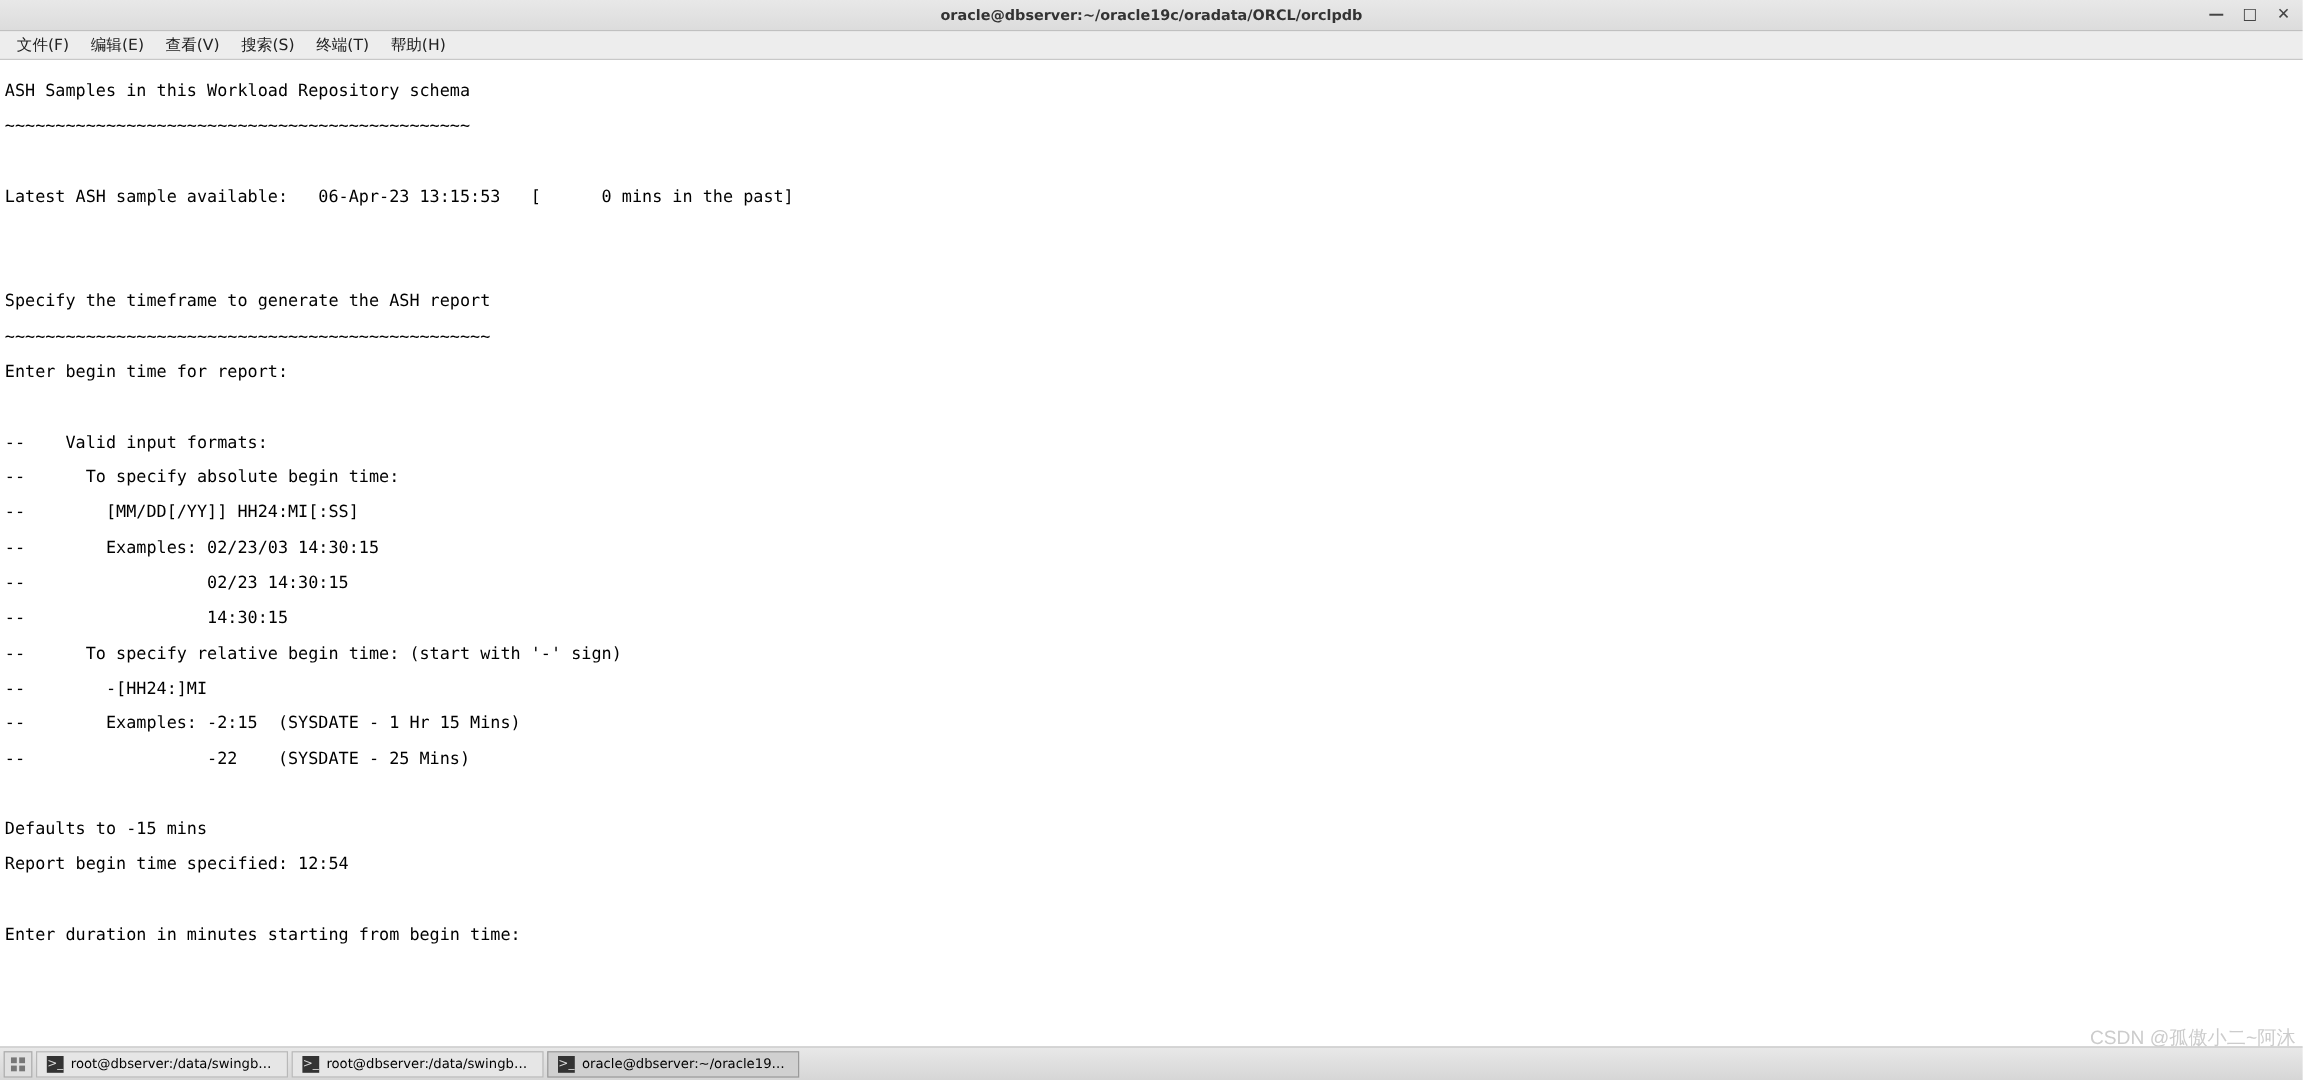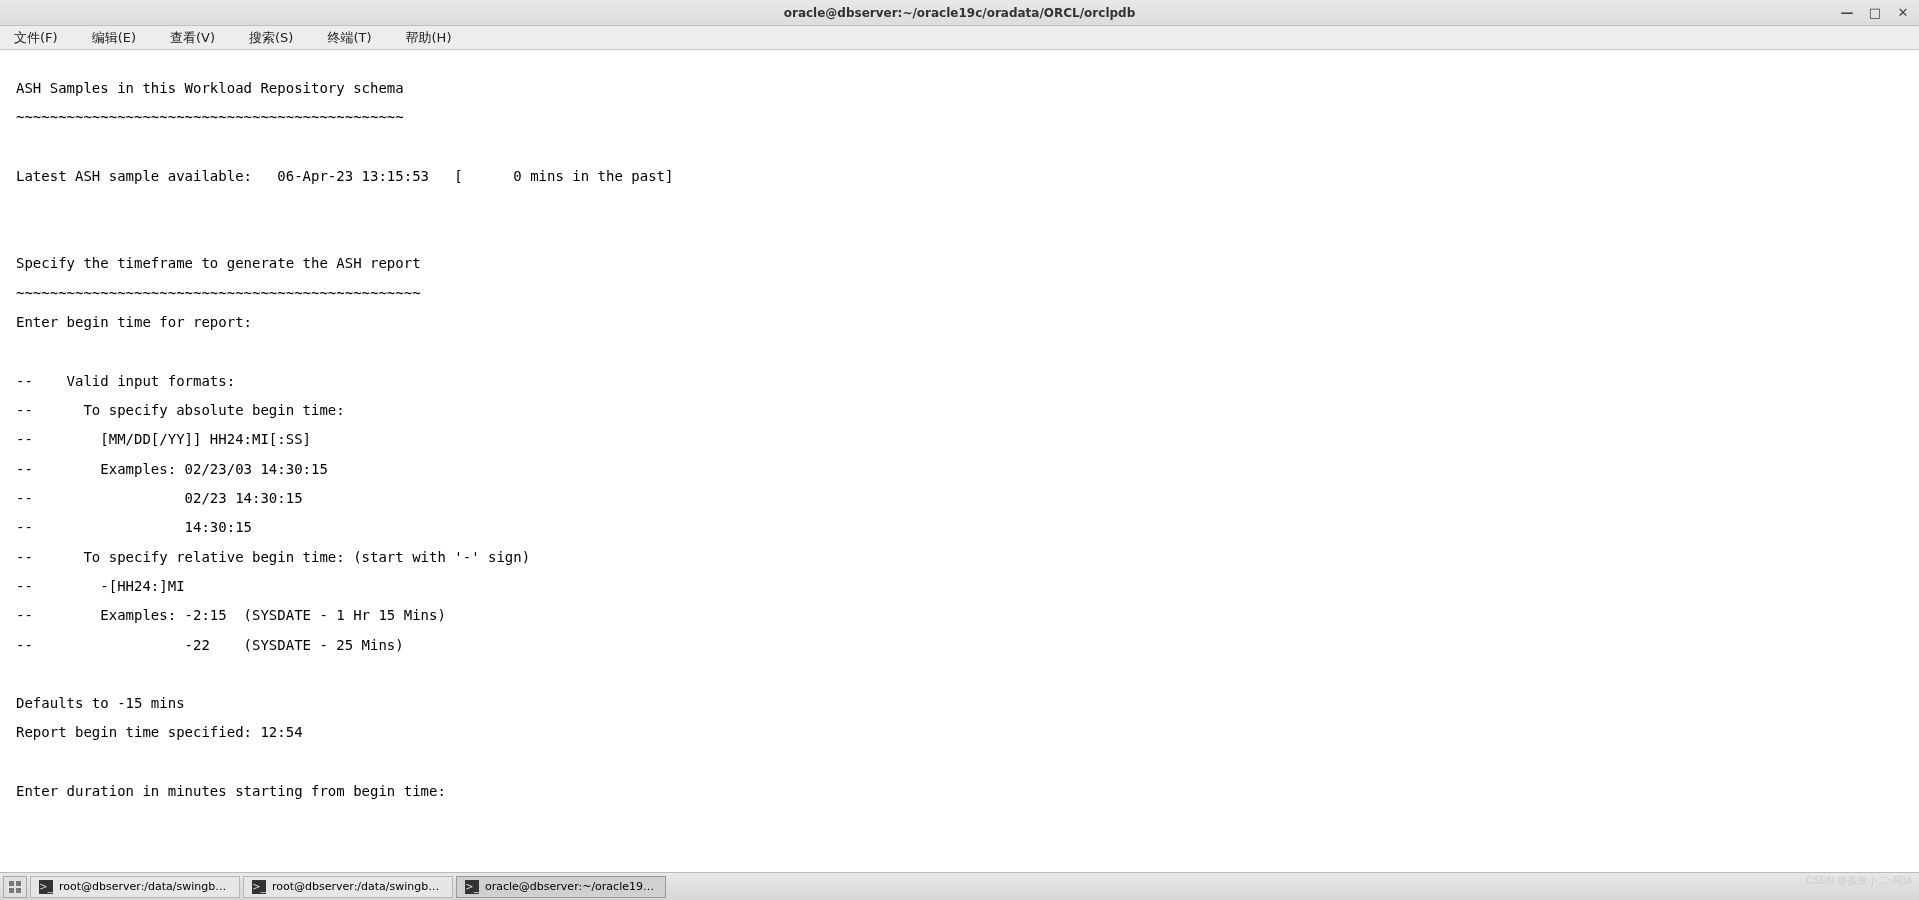--- a/index.html
+++ b/index.html
@@ -50,36 +50,36 @@
       font-weight: bold;
       color: #444;
     }
     .menubar {
       height: 24px;
       background: #ededed;
       border-bottom: 1px solid #c8c8c8;
       display: flex;
       align-items: center;
       padding: 0 6px;
-      gap: 18px;
+      gap: 2px;
     }
     .menu-item {
       padding: 3px 8px;
       font-size: 13px;
       cursor: pointer;
       color: #222;
     }
     .terminal {
       flex: 1;
       background: #ffffff;
       font-family: "DejaVu Sans Mono", "Liberation Mono", monospace;
       font-size: 14px;
       line-height: 14.65px;
       white-space: pre;
-      padding: 16px;
+      padding: 4px;
       overflow: hidden;
     }
     .term-line {
       display: block;
       min-height: 14.65px;
     }
     .term-inline {
       display: inline;
     }
     .underline-highlight {
@@ -137,22 +137,22 @@
     }
     .taskbar-label {
       white-space: nowrap;
       overflow: hidden;
       text-overflow: ellipsis;
       flex: 1;
     }
     .watermark {
       position: absolute;
       right: 6px;
-      bottom: 12px;
-      font-size: 10px;
+      bottom: 24px;
+      font-size: 16px;
       color: #ccc;
       font-family: "Microsoft YaHei", sans-serif;
     }
   </style>
 </head>
 <body>
 
 <div class="titlebar">
   <span class="titlebar-title">oracle@dbserver:~/oracle19c/oradata/ORCL/orclpdb</span>
   <div class="titlebar-buttons">

